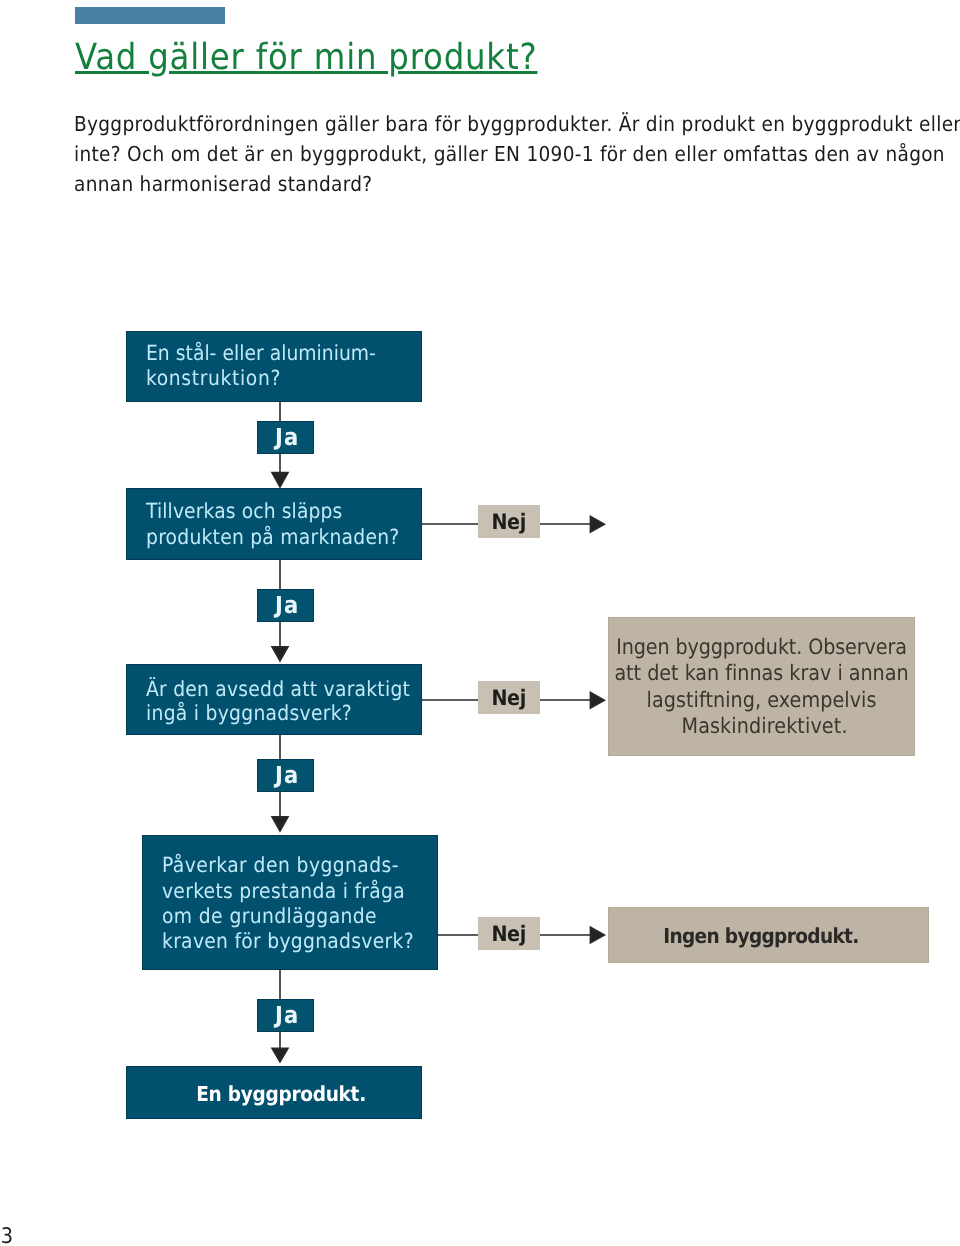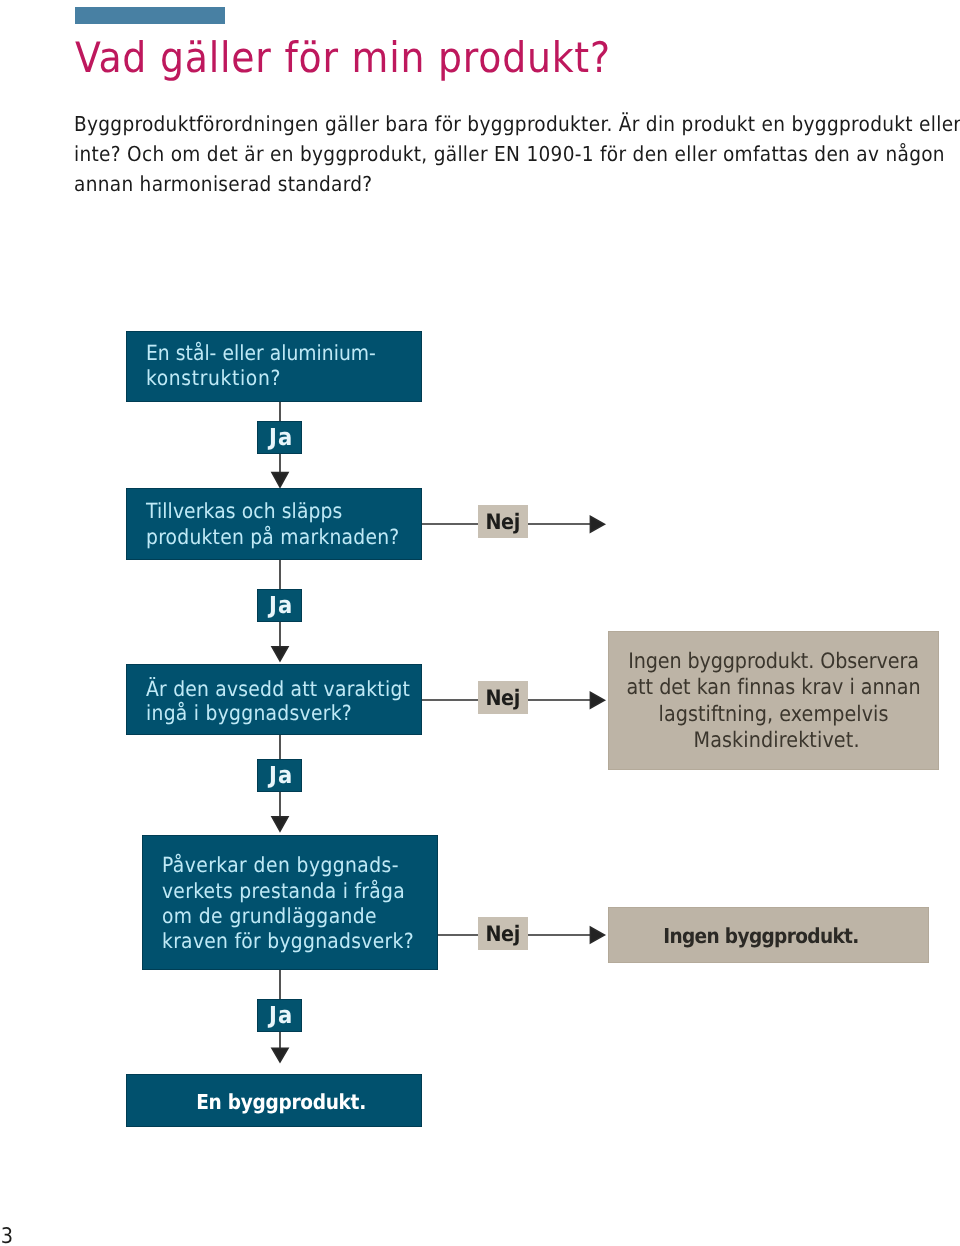--- a/index.html
+++ b/index.html
@@ -8,39 +8,39 @@
     width:960px;height:1246px;background:#ffffff;position:relative;overflow:hidden;
     font-family:"DejaVu Sans",sans-serif;
     font-stretch:condensed;
     -webkit-font-smoothing:antialiased;
     text-rendering:geometricPrecision;
   }
   .page{position:absolute;left:0;top:0;width:960px;height:1246px;}
   .rule{position:absolute;left:75px;top:7.3px;width:150px;height:16.8px;background:var(--accent-bar,#4880a3);}
   .page-title{
     position:absolute;left:75px;top:34px;
-    font-size:42px;letter-spacing:0.8px;color:#be185d;font-weight:400;
-    line-height:48px;white-space:nowrap;
+    font-size:36px;letter-spacing:0.8px;color:#15803d;font-weight:400;
+    line-height:48px;white-space:nowrap;text-decoration:underline;
   }
   .intro{
     position:absolute;left:74px;top:108.8px;width:905px;
     font-size:20.6px;letter-spacing:0.3px;line-height:30px;color:var(--body-text,#1b1b1b);
   }
   .page-number{
     position:absolute;left:0.8px;top:1244.2px;font-size:21.5px;color:#1d1d1b;
     line-height:0;margin-top:-7.44px;letter-spacing:0px;
   }
 
   .qbox{position:absolute;background:var(--question-box,#01516e);box-shadow:inset 0 0 0 0.8px #00374c;}
   .qbox .t{position:absolute;left:20px;white-space:nowrap;color:var(--question-text,#bfe9f6);
         font-size:20.8px;letter-spacing:0.1px;line-height:0;margin-top:-7.2px;}
   .abox{position:absolute;background:var(--answer-box,#bdb4a6);box-shadow:inset 0 0 0 0.8px #b1a797;}
   .abox .t{position:absolute;left:0;right:0;text-align:center;color:var(--answer-text,#3b362d);
         font-size:21.3px;letter-spacing:0.22px;line-height:0;margin-top:-7.37px;}
-  .badge{position:absolute;}
+  .badge{position:absolute;padding-left:12px;}
   .badge .t{position:absolute;left:0;right:0;text-align:center;white-space:nowrap;
         font-weight:bold;line-height:0;}
   .badge.blue{background:var(--yes-badge,#03536e);box-shadow:inset 0 0 0 0.8px #00374c;}
   .badge.blue .t{color:#e9f6fb;font-size:23.5px;margin-top:-8.13px;letter-spacing:1.2px;text-indent:3.6px;}
   .badge.beige{background:var(--no-badge,#c8c0b3);}
   .badge.beige .t{color:#1d1d1b;font-size:21.3px;margin-top:-7.37px;letter-spacing:-0.35px;text-indent:-0.7px;}
   .result{position:absolute;background:var(--question-box,#01516e);box-shadow:inset 0 0 0 0.8px #00374c;}
   .result .t{position:absolute;white-space:nowrap;color:#ffffff;font-size:20.6px;
         font-weight:bold;line-height:0;margin-top:-7.13px;letter-spacing:-0.28px;}
   .resultb{position:absolute;background:var(--answer-box,#bdb4a6);box-shadow:inset 0 0 0 0.8px #b1a797;}
@@ -101,21 +101,21 @@
     <span class="t" style="top:24.2px">Ja</span>
   </div>
 
   <div class="qbox" style="left:126px;top:664px;width:296px;height:71px;">
     <span class="t" style="top:31.70px;letter-spacing:0.246px">Är den avsedd att varaktigt</span>
     <span class="t" style="top:56.60px;letter-spacing:0.295px">ingå i byggnadsverk?</span>
   </div>
   <div class="badge beige" style="left:478px;top:681px;width:50px;height:33px;">
     <span class="t" style="top:25.4px">Nej</span>
   </div>
-  <div class="abox" style="left:608px;top:631px;width:331px;height:139px;">
+  <div class="abox" style="left:608px;top:617px;width:307px;height:139px;">
     <span class="t" style="top:38.30px;letter-spacing:-0.116px">Ingen byggprodukt. Observera</span>
     <span class="t" style="top:64.50px;letter-spacing:-0.015px">att det kan finnas krav i annan</span>
     <span class="t" style="top:91.30px;letter-spacing:0.070px">lagstiftning, exempelvis</span>
     <span class="t" style="top:116.90px;letter-spacing:0.114px;text-indent:6.1px">Maskindirektivet.</span>
   </div>
   <div class="badge blue" style="left:257px;top:759px;width:45px;height:33px;">
     <span class="t" style="top:24.2px">Ja</span>
   </div>
 
   <div class="qbox" style="left:126px;top:835px;width:296px;height:135px;margin-left:16px;">
@@ -127,18 +127,18 @@
   <div class="badge beige" style="left:478px;top:917px;width:50px;height:33px;">
     <span class="t" style="top:25.4px">Nej</span>
   </div>
   <div class="resultb" style="left:608px;top:907px;width:321px;height:56px;">
     <span class="t" style="top:36.4px;left:55.2px">Ingen byggprodukt.</span>
   </div>
   <div class="badge blue" style="left:257px;top:999px;width:45px;height:33px;">
     <span class="t" style="top:24.2px">Ja</span>
   </div>
 
-  <div class="result" style="left:126px;top:1066px;width:296px;height:53px;margin-top:8px;">
+  <div class="result" style="left:126px;top:1066px;width:296px;height:53px;">
     <span class="t" style="top:35.4px;left:70.2px">En byggprodukt.</span>
   </div>
 
   <div class="page-number">3</div>
 </div>
 
 </body></html>

